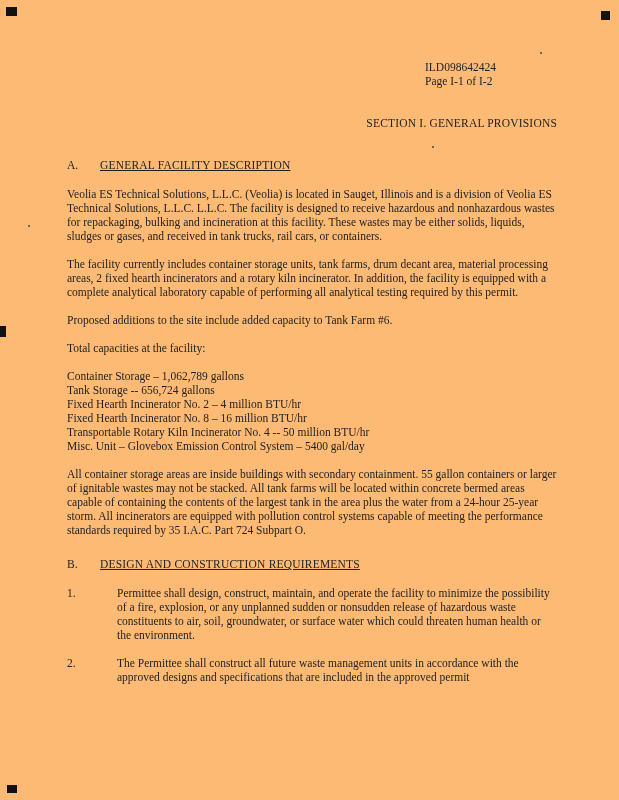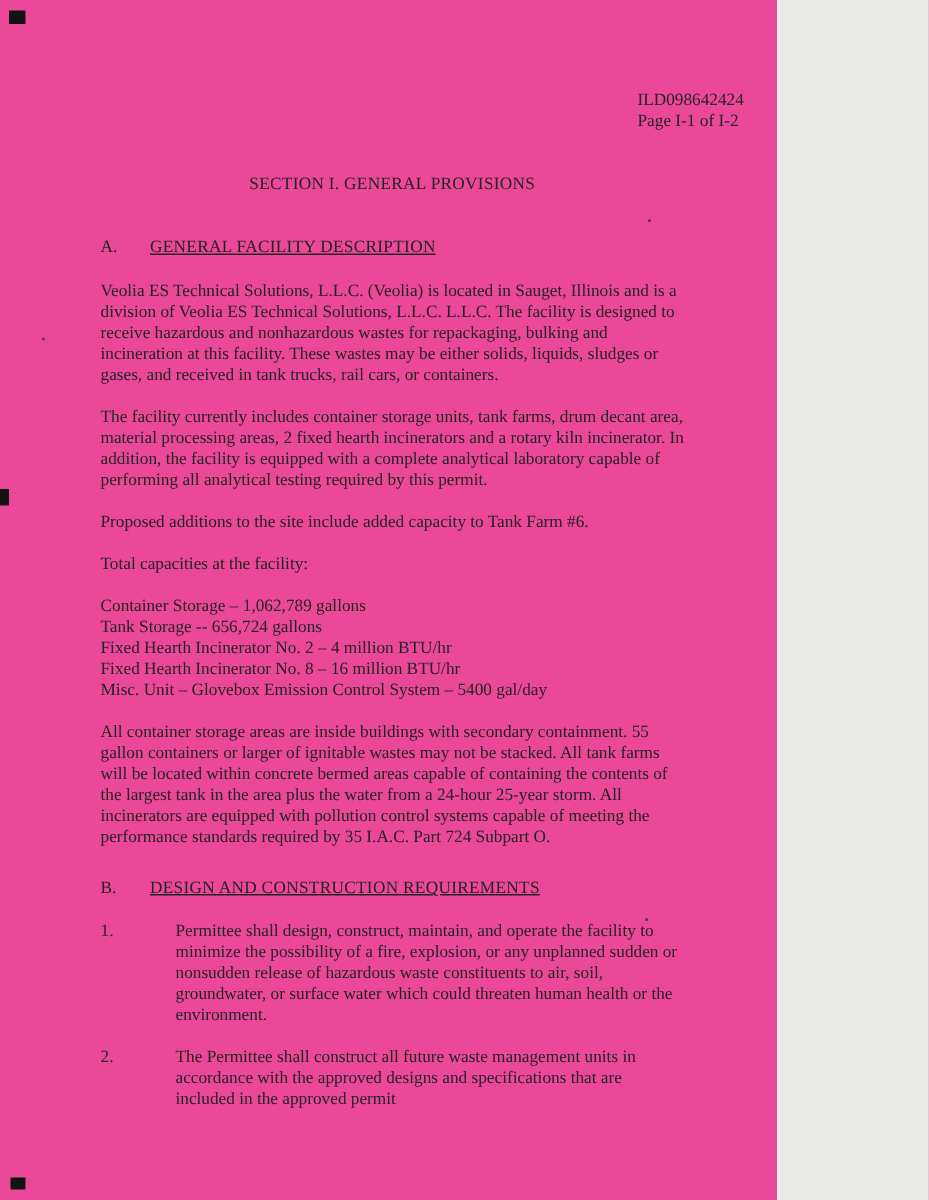--- a/index.html
+++ b/index.html
@@ -3,37 +3,37 @@
 <meta charset="utf-8">
 <style>
   * { margin: 0; padding: 0; box-sizing: border-box; }
   html, body {
     width: 619px; height: 800px;
     background: #e9e9e7;
     font-family: "Liberation Serif", serif;
   }
   .page {
     position: relative;
-    width: 518px; height: 800px;
-    background: #ec4899;
+    width: 619px; height: 800px;
+    background: #fdba74;
     color: #232323;
     font-size: 11.5px;
     line-height: 14px;
     overflow: hidden;
   }
   .content {
     padding: 60px 62px 0 67px;
   }
   .doc-header {
     margin-left: 358px;
     text-align: left;
     white-space: nowrap;
   }
   .doc-title {
-    text-align: center;
+    text-align: right;
     margin-top: 28px;
     letter-spacing: 0.2px;
   }
   .section-head {
     display: flex;
     margin-top: 28px;
     margin-bottom: 15px;
   }
   .section-letter { width: 33px; flex: 0 0 33px; }
   .section-title { text-decoration: underline; letter-spacing: 0.2px; }
@@ -91,20 +91,21 @@
 
     <div class="para">Proposed additions to the site include added capacity to Tank Farm #6.</div>
 
     <div class="para">Total capacities at the facility:</div>
 
     <div class="cap-list">
       <div class="cap-line">Container Storage – 1,062,789 gallons</div>
       <div class="cap-line">Tank Storage -- 656,724 gallons</div>
       <div class="cap-line">Fixed Hearth Incinerator No. 2 – 4 million BTU/hr</div>
       <div class="cap-line">Fixed Hearth Incinerator No. 8 – 16 million BTU/hr</div>
+      <div class="cap-line">Transportable Rotary Kiln Incinerator No. 4 -- 50 million BTU/hr</div>
       <div class="cap-line">Misc. Unit – Glovebox Emission Control System – 5400 gal/day</div>
     </div>
 
     <div class="para">All container storage areas are inside buildings with secondary containment.  55 gallon containers or larger of ignitable wastes may not be stacked.  All tank farms will be located within concrete bermed areas capable of containing the contents of the largest tank in the area plus the water from a 24-hour 25-year storm.  All incinerators are equipped with pollution control systems capable of meeting the performance standards required by 35 I.A.C. Part 724 Subpart O.</div>
 
     <div class="section-head" style="margin-top:20px;">
       <span class="section-letter">B.</span>
       <span class="section-title">DESIGN AND CONSTRUCTION REQUIREMENTS</span>
     </div>
 

